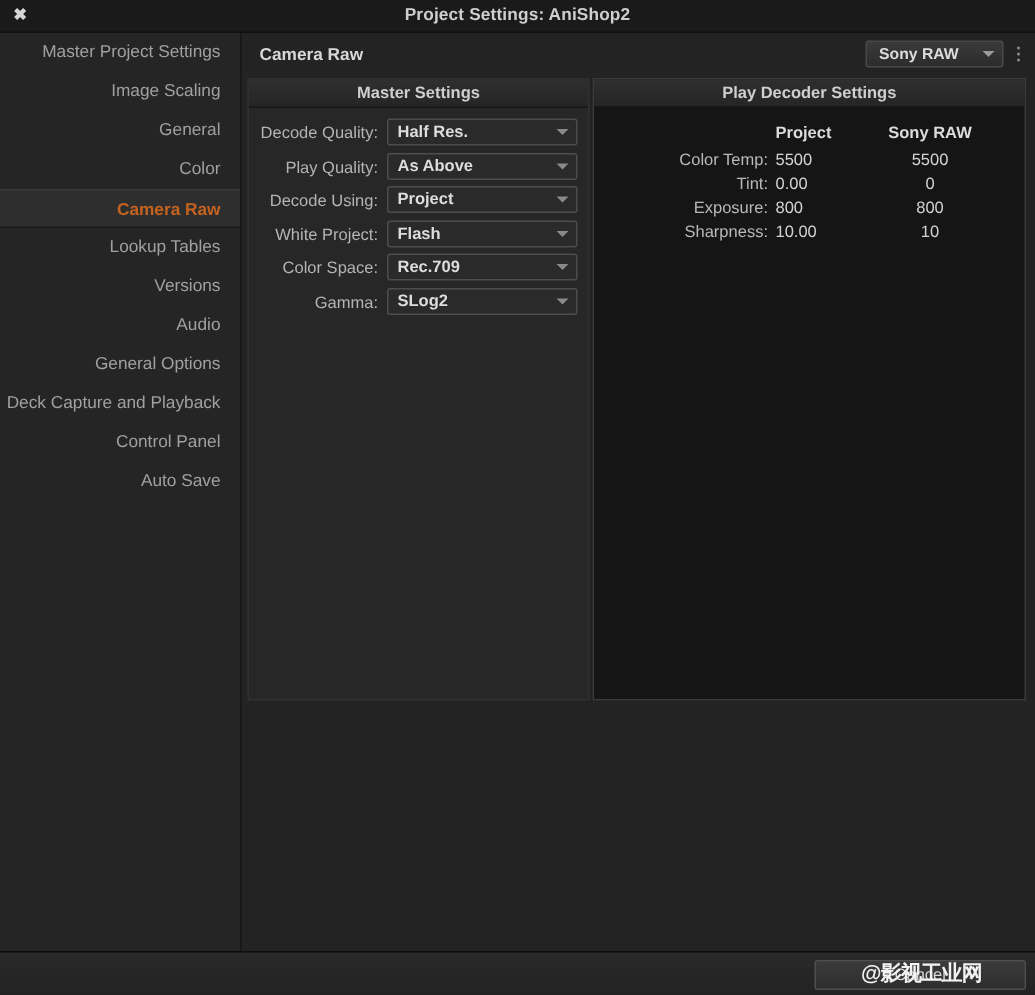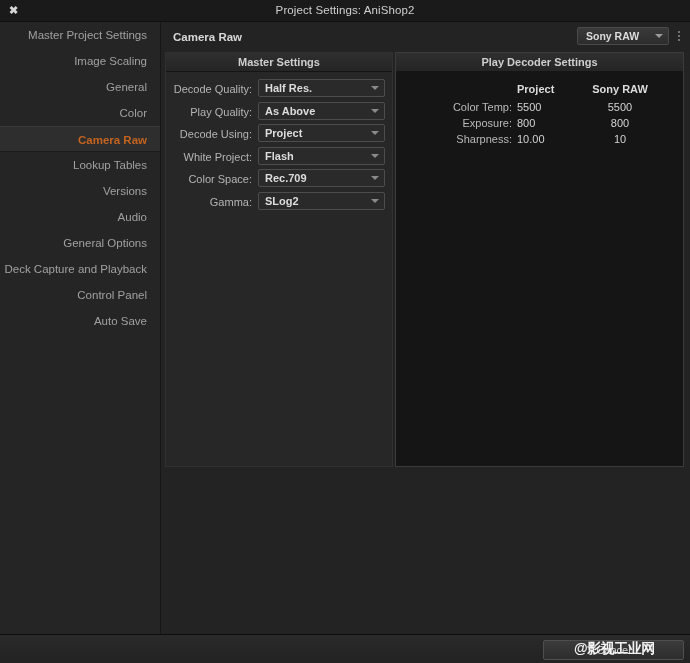--- a/index.html
+++ b/index.html
@@ -32,21 +32,21 @@
     border-bottom: 1px solid #101010;
     box-sizing: border-box;
   }
   .titlebar-text {
     position: absolute;
     left: 0; top: 0;
     width: 690px;
     line-height: 21px;
     text-align: center;
     font-size: 11.5px;
-    font-weight: normal;
+    font-weight: bold;
     color: #cfcfcf;
     letter-spacing: 0.1px;
   }
   .close-icon {
     position: absolute;
     left: 5px; top: 2px;
     width: 17px; height: 17px;
     line-height: 17px;
     text-align: center;
     font-size: 11px;
@@ -419,20 +419,25 @@
               <div class="cproj">Project</div>
               <div class="craw">Sony RAW</div>
             </div>
             <div style="height: 2px;"></div>
             <div class="crow">
               <div class="clabel">Color Temp:</div>
               <div class="cproj">5500</div>
               <div class="craw">5500</div>
             </div>
             <div class="crow">
+              <div class="clabel">Tint:</div>
+              <div class="cproj">0.00</div>
+              <div class="craw">0</div>
+            </div>
+            <div class="crow">
               <div class="clabel">Exposure:</div>
               <div class="cproj">800</div>
               <div class="craw">800</div>
             </div>
             <div class="crow">
               <div class="clabel">Sharpness:</div>
               <div class="cproj">10.00</div>
               <div class="craw">10</div>
             </div>
           </div>

